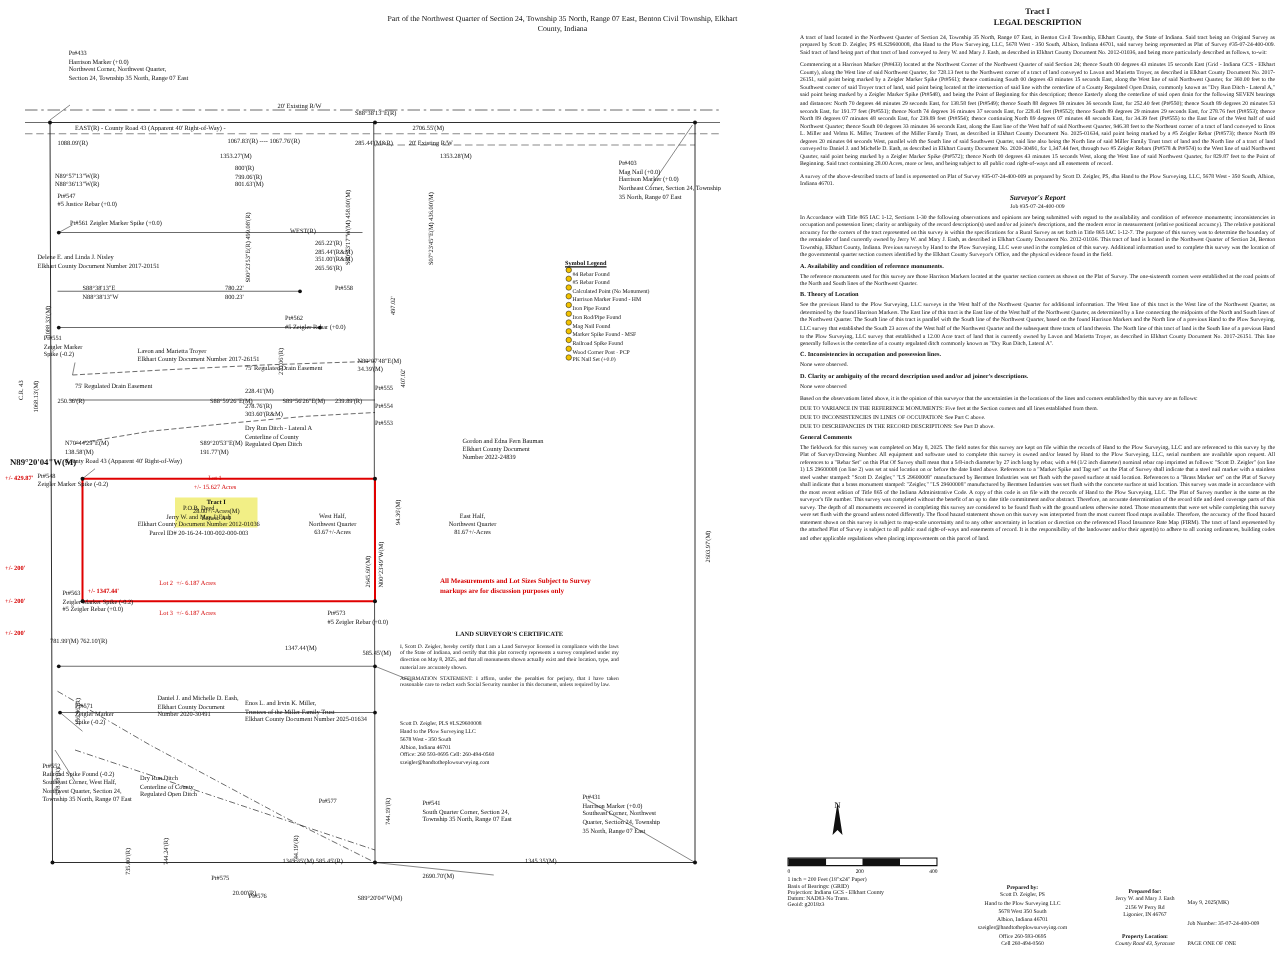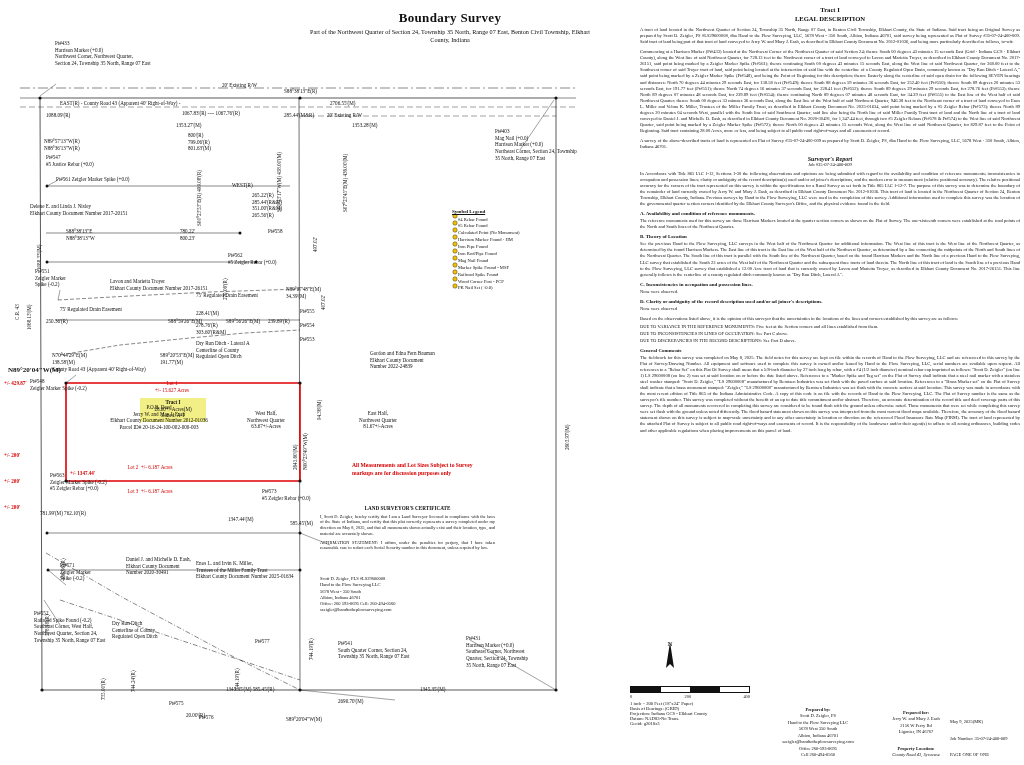--- a/index.html
+++ b/index.html
@@ -57,21 +57,20 @@
   .btbl .bd{font-weight:bold;}
 </style>
 </head>
 <body>
 
 <div class="page">
 
   <div class="survey">
 
     <div class="title-block">
-      <div class="t1">Boundary Survey</div>
       <div class="t2">Part of the Northwest Quarter of Section 24, Township 35 North, Range 07 East, Benton Civil Township, Elkhart County, Indiana</div>
     </div>
 
     <svg width="636" height="765">
       <g fill="none" stroke="#111" stroke-width="0.7">
 
         <path d="M40,98 L556,98"></path>
         <path d="M40,98 L42,690"></path>
         <path d="M556,98 L556,690"></path>
         <path d="M42,690 L556,690"></path>

